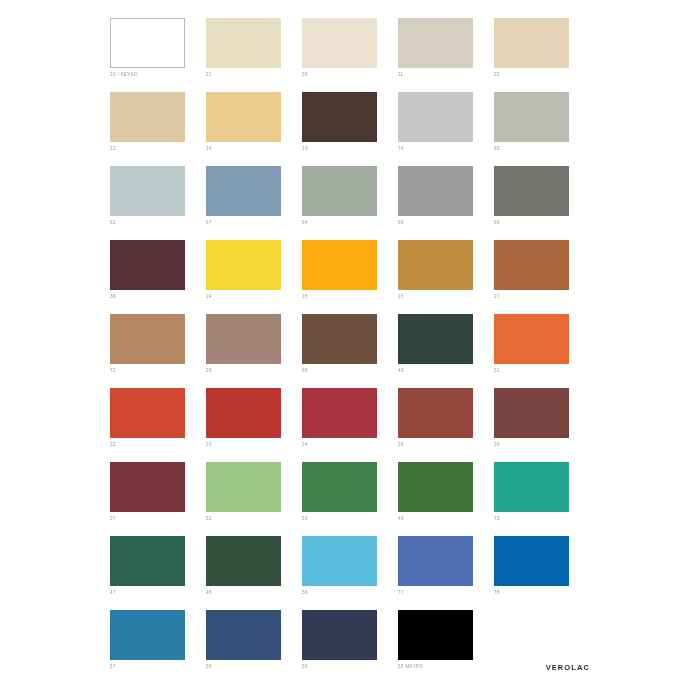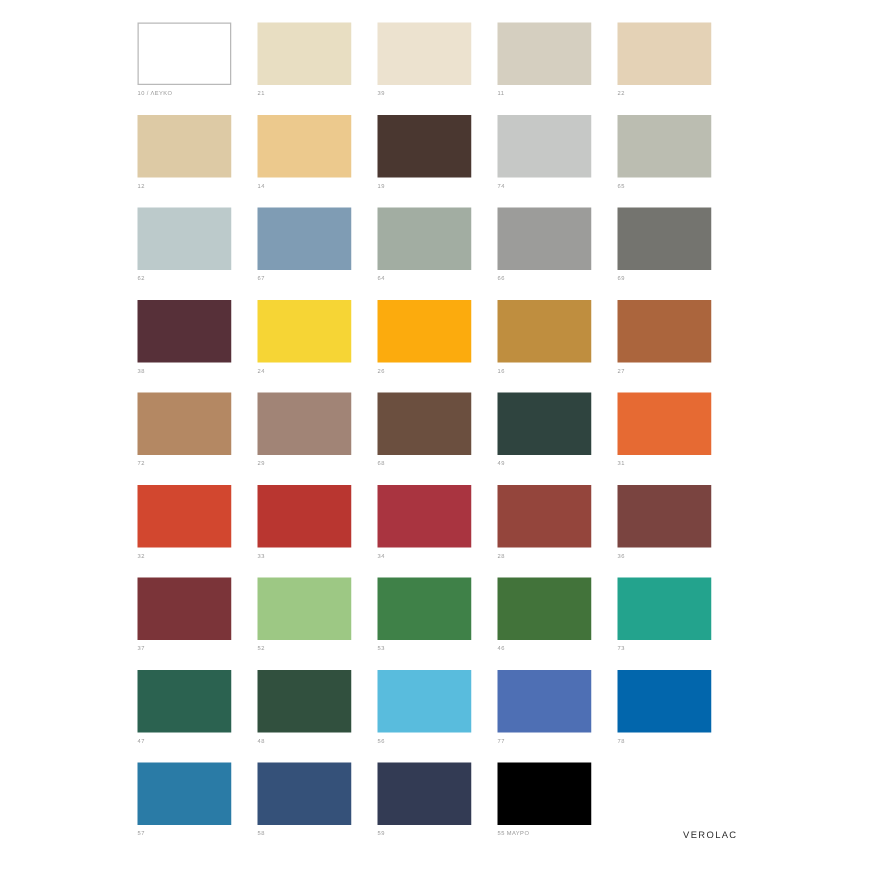--- a/index.html
+++ b/index.html
@@ -51,21 +51,21 @@
     margin-top: 4px;
     font-family: "Liberation Sans", sans-serif;
     white-space: nowrap;
   }
   #brand {
     position: absolute;
     right: 110px;
     top: 663px;
     font-size: 7.5px;
     letter-spacing: 1.1px;
-    font-weight: normal;
+    font-weight: bold;
     color: #2b2b2b;
     font-family: "Liberation Sans", sans-serif;
   }
 </style>
 </head>
 <body>
 
 <div id="sheet">
   <div id="grid">
       <div class="cell">

